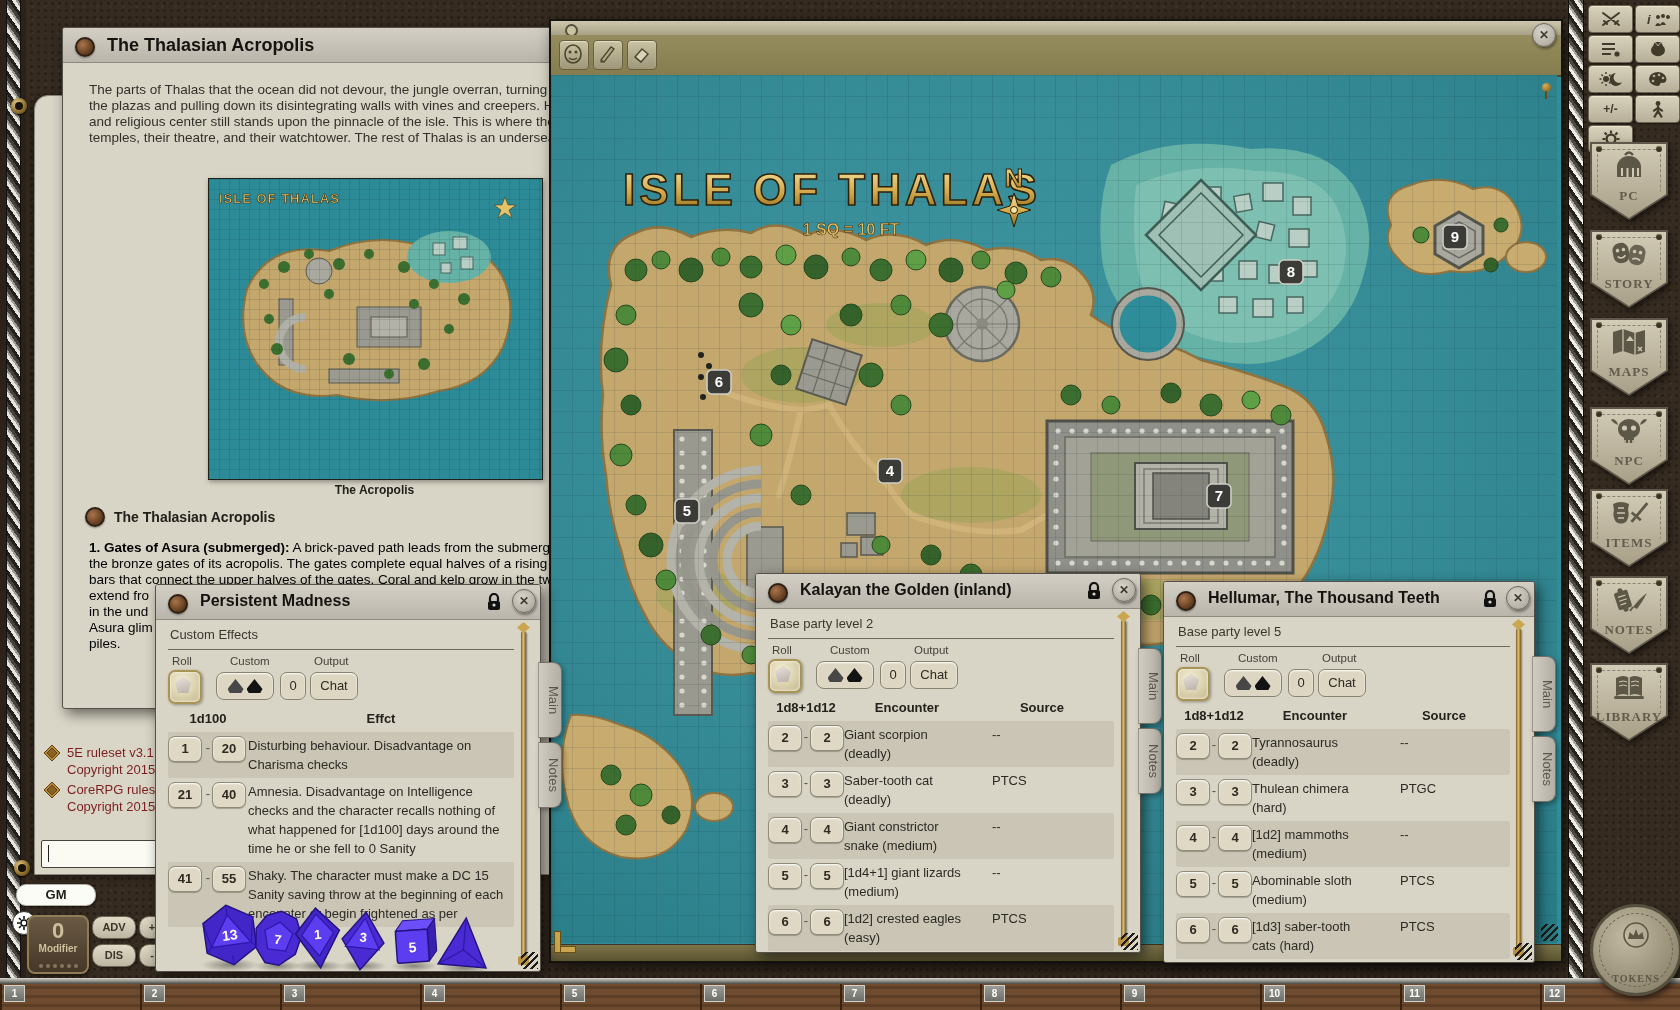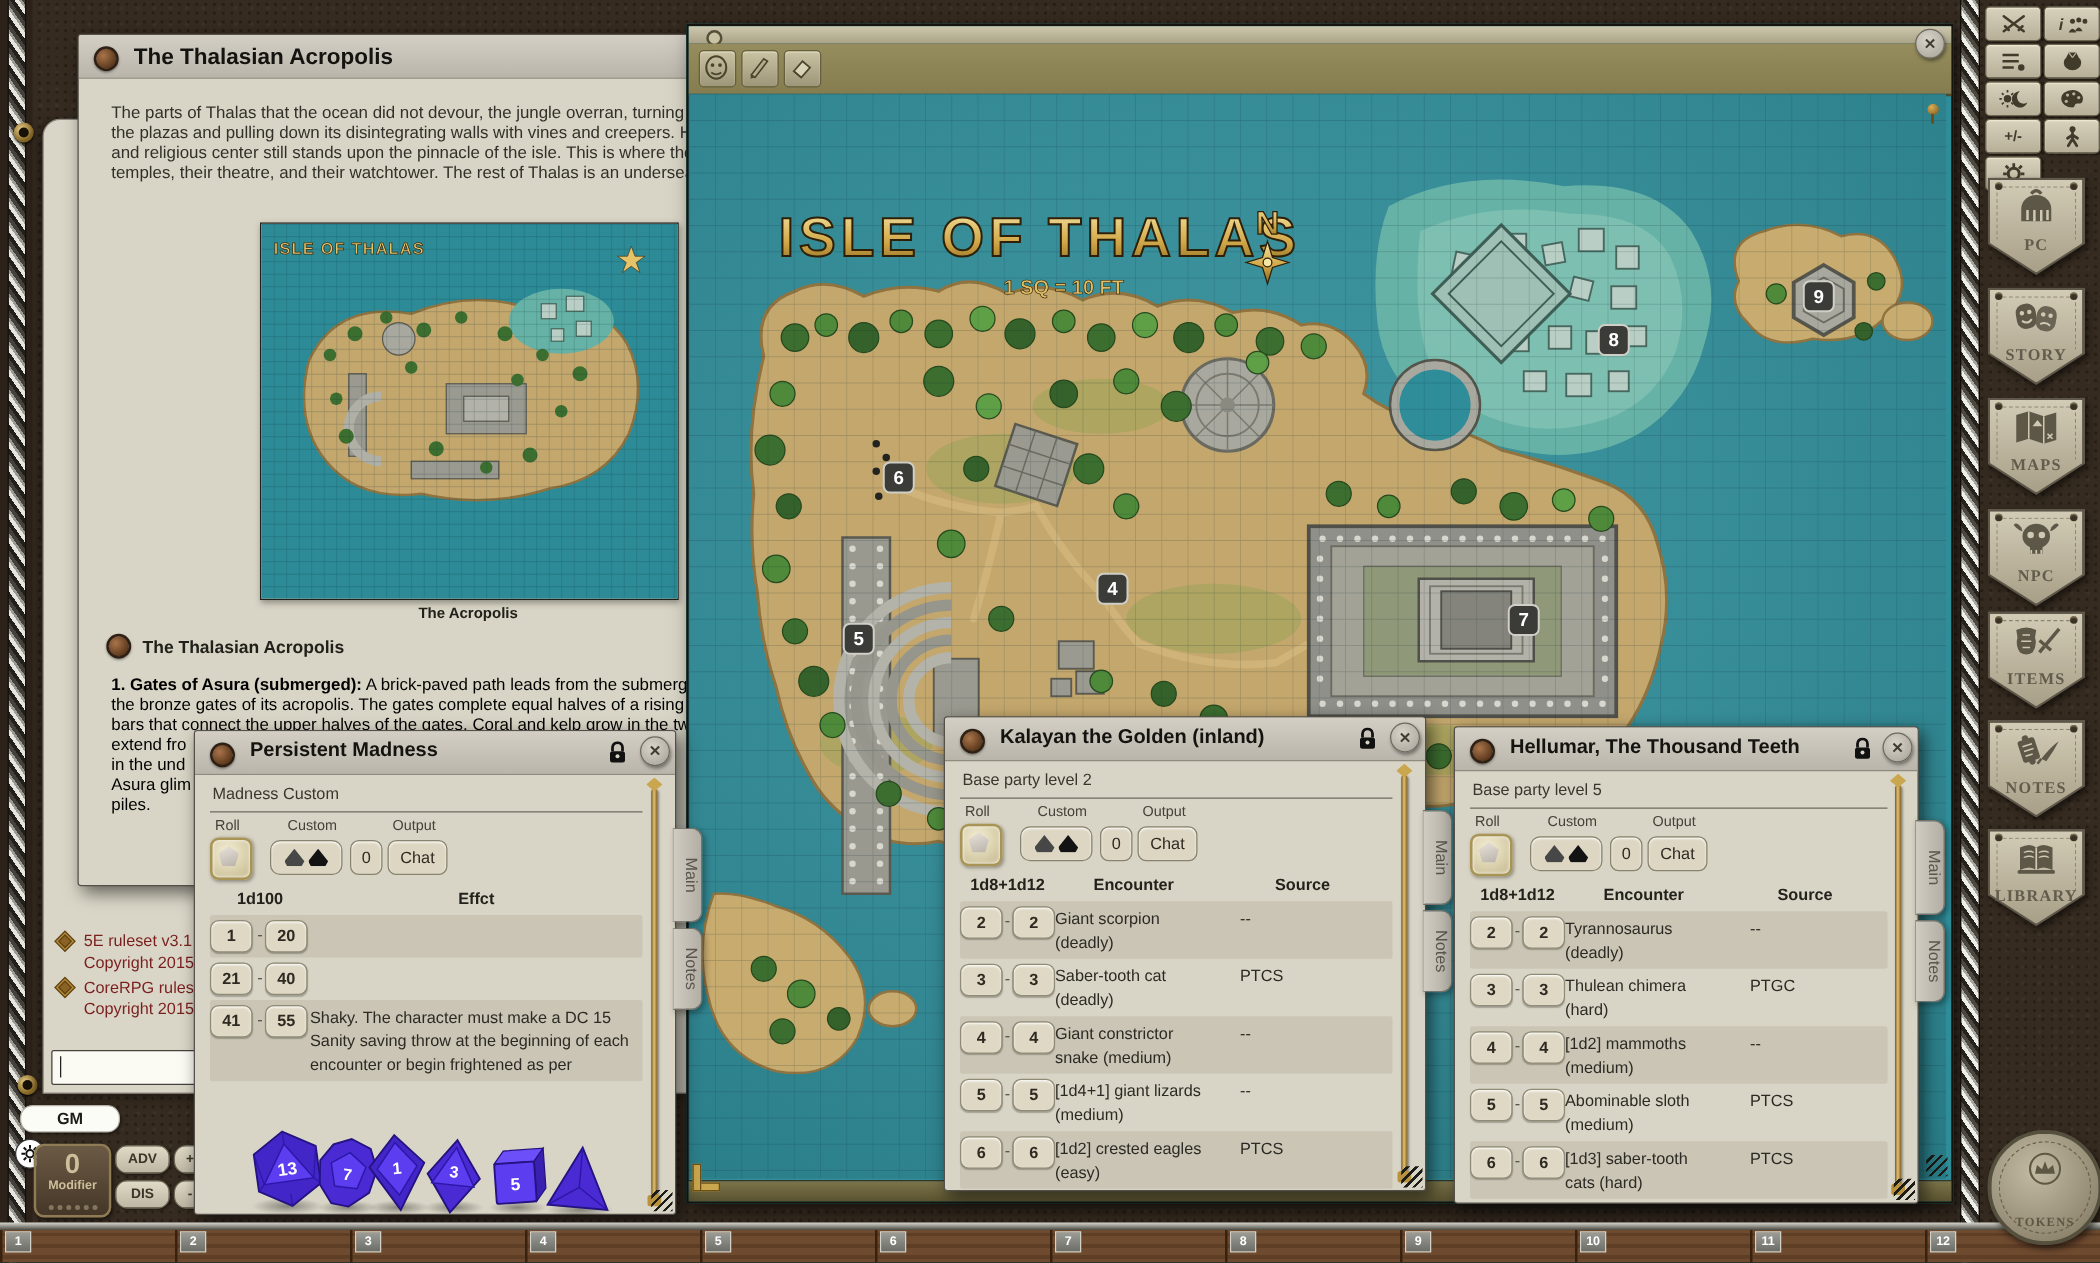--- a/index.html
+++ b/index.html
@@ -639,21 +639,21 @@
     <div class="tbar"></div>
     <div class="wicon" style="left:12px;top:9px;"></div>
     <div class="ttl">Persistent Madness</div>
     <svg class="lockic" style="right:38px;top:8px;" viewBox="0 0 16 18">
       <path d="M4 8 V5 a4 4 0 0 1 8 0 V8" fill="none" stroke="#111" stroke-width="2.2"></path>
         <rect x="2" y="8" width="12" height="9" rx="2" fill="#111"></rect>
         <circle cx="8" cy="12" r="1.6" fill="#d9d5c6"></circle>
     </svg>
     <div class="rod" style="right:14px;top:46px;bottom:14px;"></div>
     <div class="content" style="right:26px;">
-      <div class="subtt">Madness Custom</div>
+      <div class="subtt">Custom Effects</div>
       <hr class="hrline">
       <div class="ctlrow">
         <span class="clab" style="left:4px;">Roll</span>
         <div class="diebtn" style="left:0px;">
             <span></span>
           </div>
         <span class="clab" style="left:62px;">Custom</span>
         <div class="custpill" style="left:48px;">
             <i class="cd1"></i>
             <i class="cd2"></i>
@@ -663,25 +663,27 @@
         <div class="chatbtn" style="left:142px;">Chat</div>
       </div>
       <div class="grid4 thead">
         <div class="c" style="grid-column:1/4;">1d100</div>
         <div class="c">Effct</div>
       </div>
       <div class="grid4 trow dark">
         <span class="chip">1</span>
           <span class="dash">-</span>
         <span class="chip">20</span>
+        <div class="enc">Disturbing behaviour. Disadvantage on Charisma checks</div>
       </div>
       <div class="grid4 trow">
         <span class="chip">21</span>
           <span class="dash">-</span>
         <span class="chip">40</span>
+        <div class="enc">Amnesia. Disadvantage on Intelligence checks and the character recalls nothing of what happened for [1d100] days around the time he or she fell to 0 Sanity</div>
       </div>
       <div class="grid4 trow dark">
         <span class="chip">41</span>
           <span class="dash">-</span>
         <span class="chip">55</span>
         <div class="enc">Shaky. The character must make a DC 15 Sanity saving throw at the beginning of each encounter or begin frightened as per</div>
       </div>
     </div>
     <div class="closex" style="right:4px;top:4px;">✕</div>
     <div class="grip" style="right:2px;bottom:2px;"></div>

